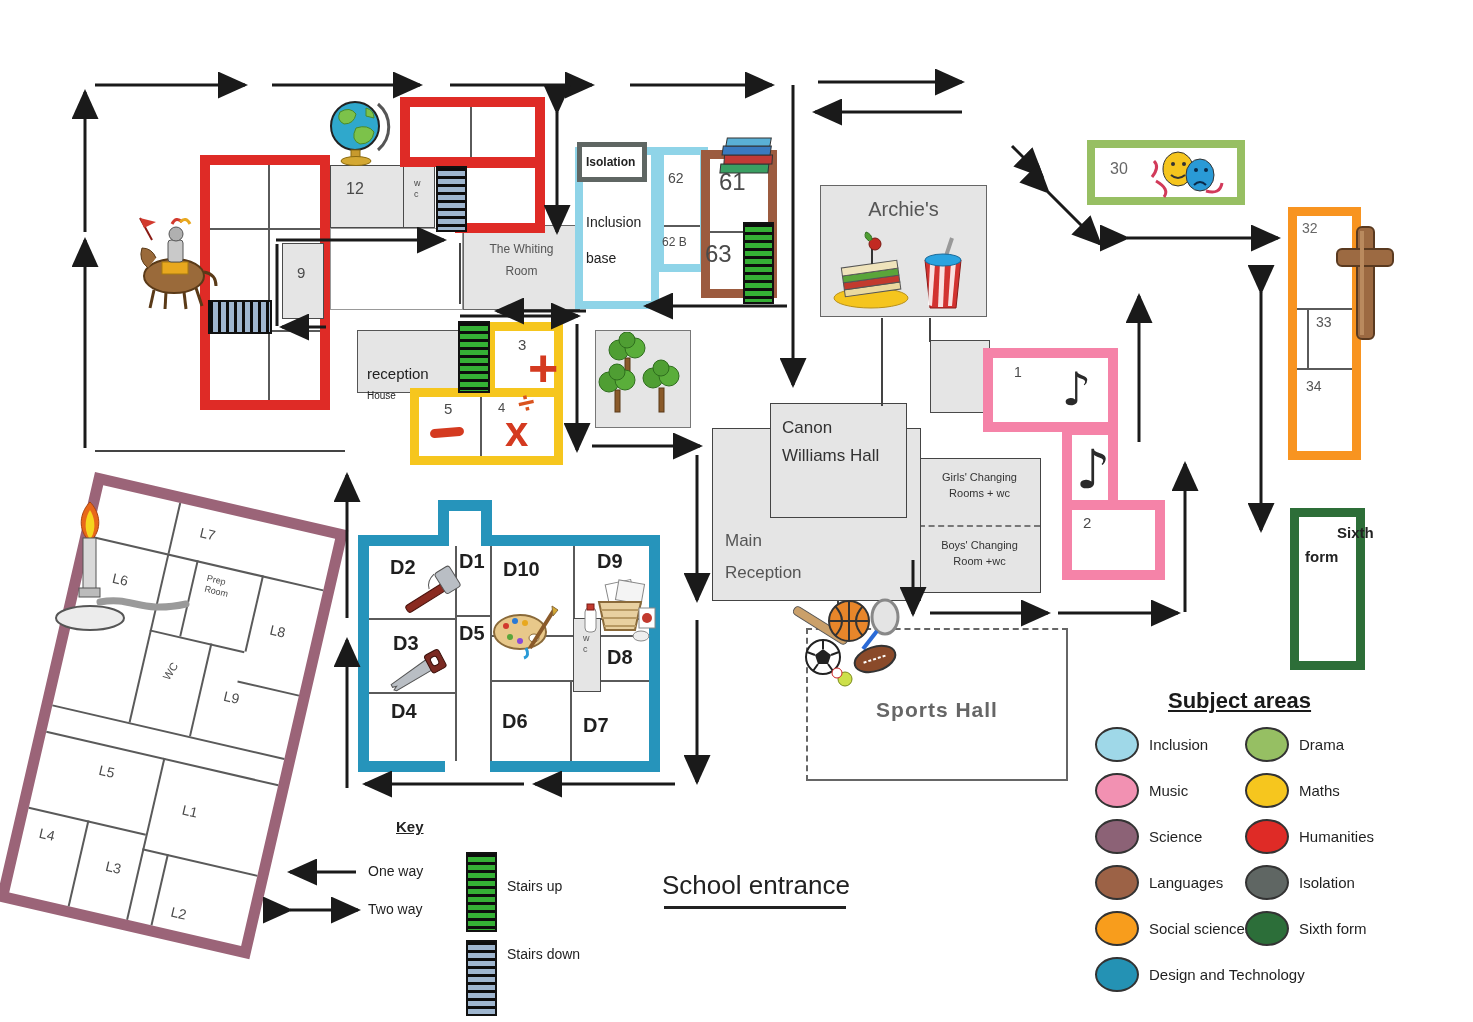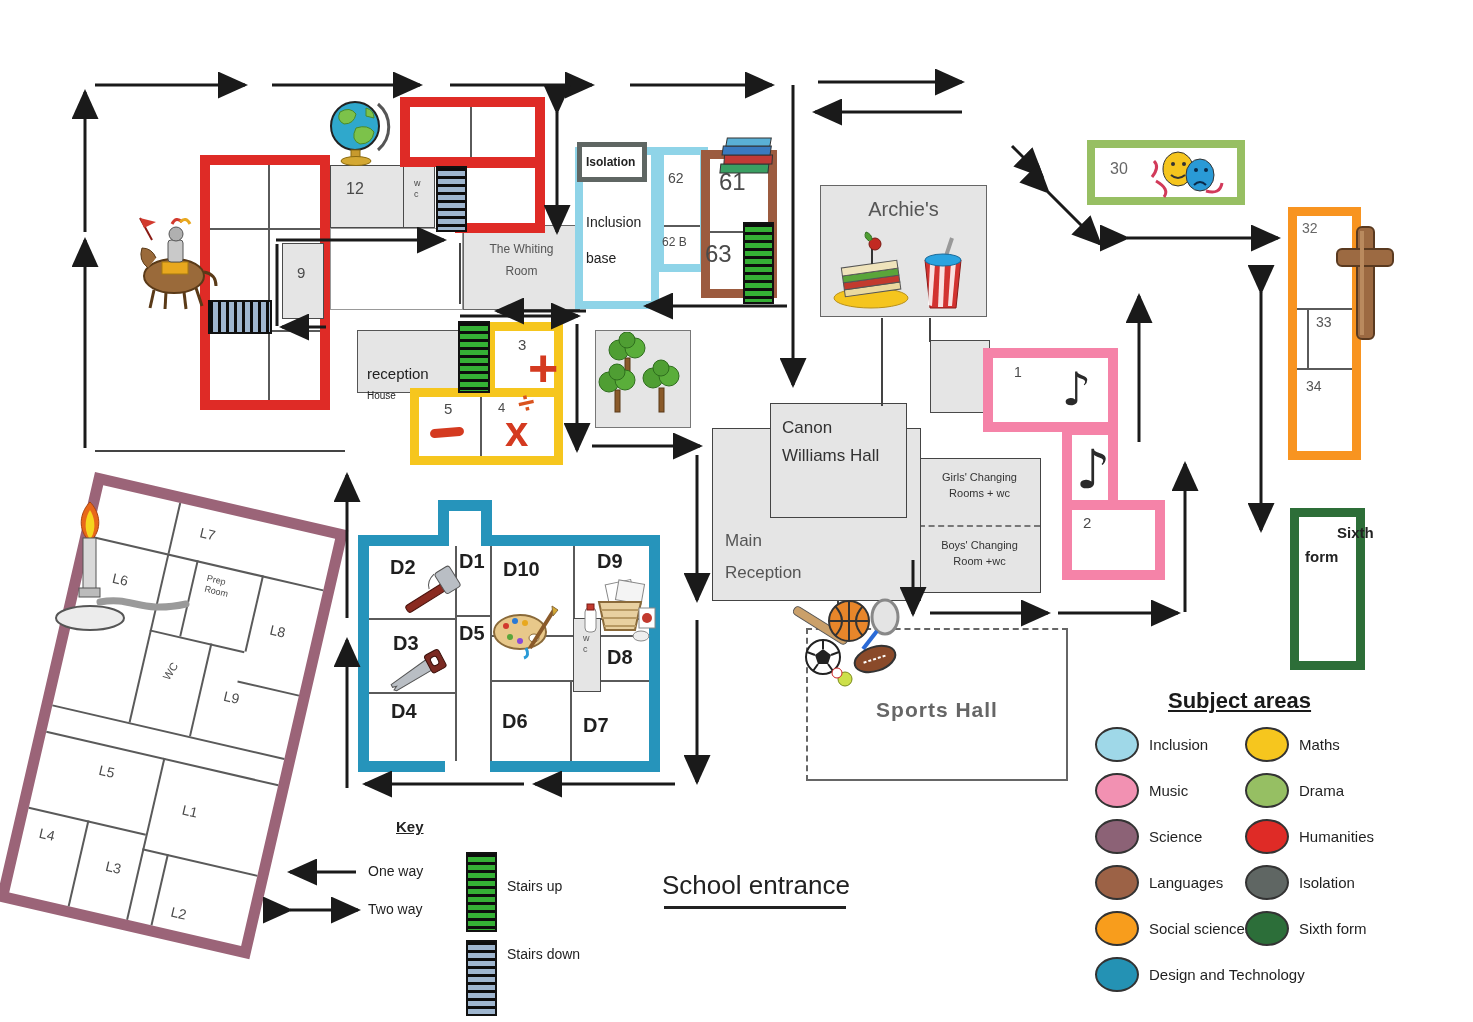--- a/index.html
+++ b/index.html
@@ -463,28 +463,28 @@
         <span class="swatch" style="background: rgb(248, 157, 28);"></span>
         <span class="legend-label">Social sciences</span>
       </div>
     <div class="legend-item" style="width:260px;">
         <span class="swatch" style="background: rgb(36, 146, 180);"></span>
         <span class="legend-label">Design and Technology</span>
       </div>
   </div>
   <div class="r" style="left:1245px;top:728px;width:200px;">
     <div class="legend-item">
+        <span class="swatch" style="background: rgb(150, 191, 99);"></span>
+        <span class="legend-label">Drama</span>
+      </div>
+    <div class="legend-item">
         <span class="swatch" style="background: rgb(246, 198, 30);"></span>
         <span class="legend-label">Maths</span>
       </div>
     <div class="legend-item">
-        <span class="swatch" style="background: rgb(150, 191, 99);"></span>
-        <span class="legend-label">Drama</span>
-      </div>
-    <div class="legend-item">
         <span class="swatch" style="background: rgb(223, 43, 38);"></span>
         <span class="legend-label">Humanities</span>
       </div>
     <div class="legend-item">
         <span class="swatch" style="background: rgb(95, 102, 99);"></span>
         <span class="legend-label">Isolation</span>
       </div>
     <div class="legend-item">
         <span class="swatch" style="background: rgb(44, 110, 57);"></span>
         <span class="legend-label">Sixth form</span>

